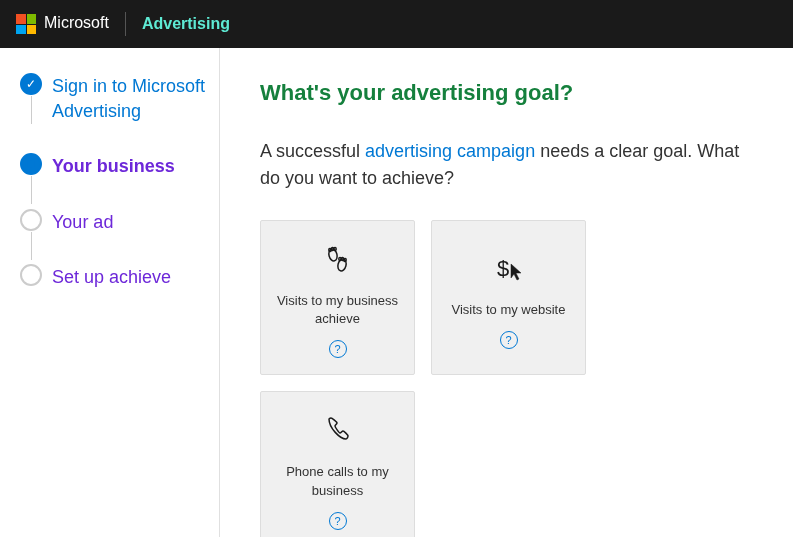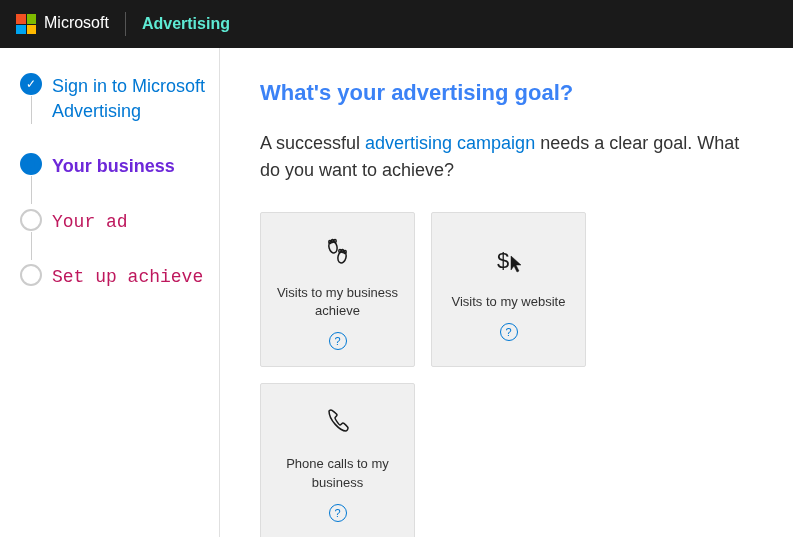--- a/index.html
+++ b/index.html
@@ -109,39 +109,38 @@
       border-radius: 50%;
       background: #0078d4;
     }
     .sidebar-label {
       font-size: 18px;
       color: #0078d4;
       line-height: 1.4;
       padding-top: 2px;
     }
     .sidebar-label.inactive {
-      color: #be185d;
-      font-family: Liberation Mono, monospace;
+      color: #6d28d9;
     }
     .sidebar-label.bold {
       font-weight: 600;
       color: #6d28d9;
     }
 
     
     .main {
       flex: 1;
       padding: 32px 40px;
       overflow-y: auto;
     }
     .page-title {
       font-size: 22px;
       font-weight: 600;
-      color: #3b82f6;
-      margin-bottom: 24px;
+      color: #15803d;
+      margin-bottom: 32px;
     }
     .subtitle {
       font-size: 18px;
       color: #333;
       margin-bottom: 28px;
       line-height: 1.5;
     }
     .subtitle .highlight {
       color: #0078d4;
     }

